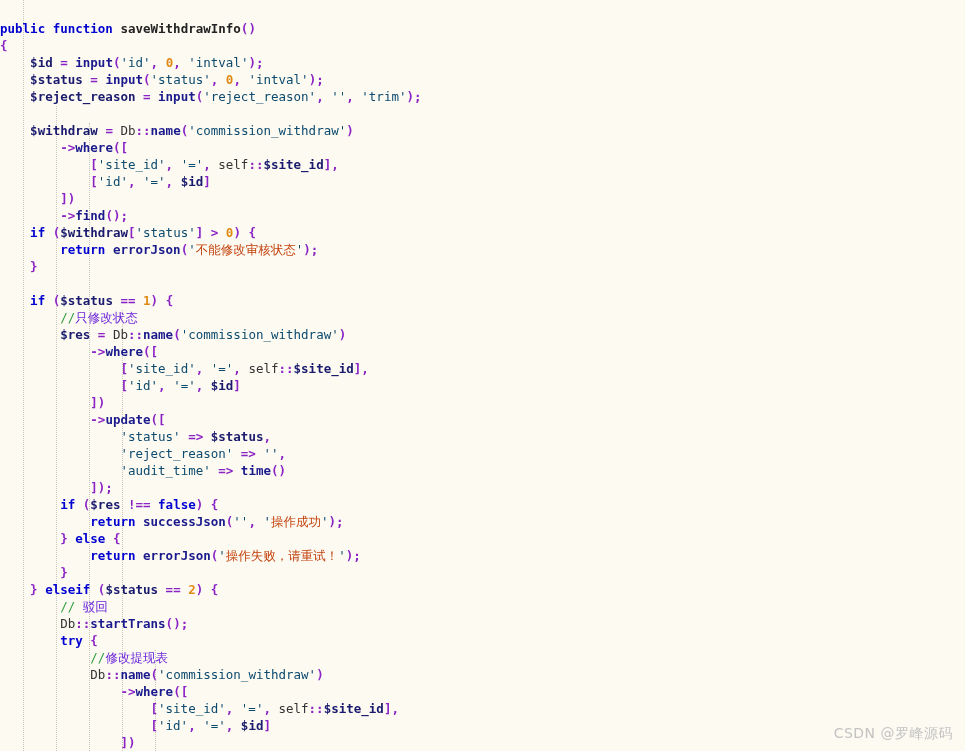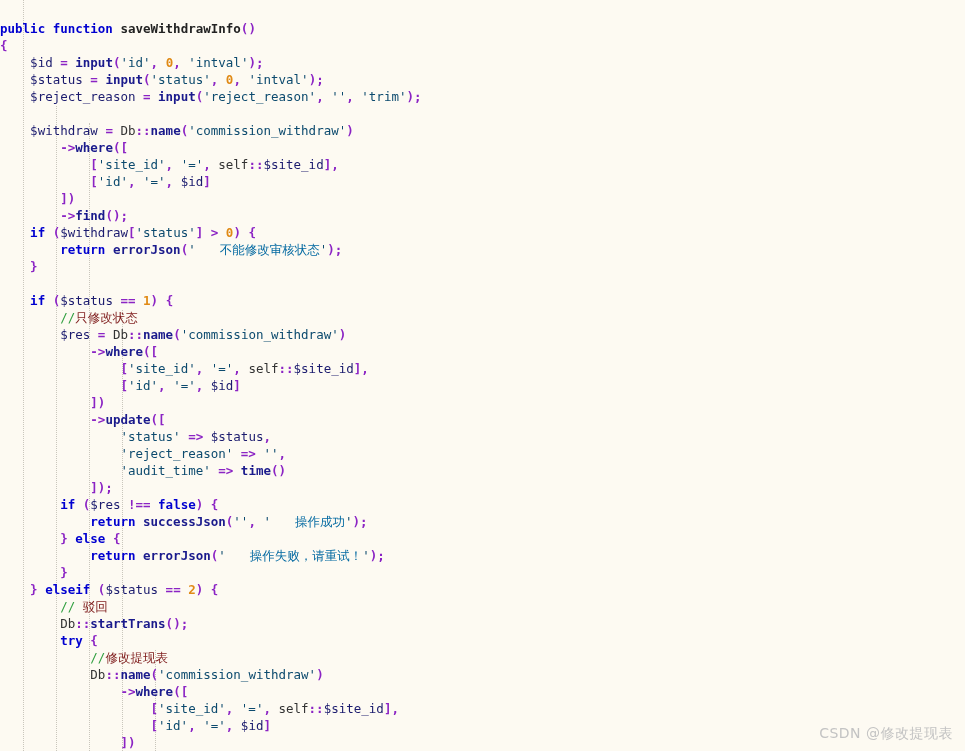--- a/index.html
+++ b/index.html
@@ -44,29 +44,29 @@
     letter-spacing: 0px;
   }
   .ln {
     display: block;
     height: 17px;
     white-space: pre;
   }
   
   .kw   { color: #0000d0; font-weight: bold; }   
   .fn   { color: #1a1a8c; font-weight: bold; }   
-  .var  { color: #1b1b6e; font-weight: normal; margin-top: 32px; }   
+  .var  { color: #1b1b6e; font-weight: bold; margin-top: 32px; }   
   .cls  { color: #333333; font-weight: normal; }   
   .op   { color: #8b23c4; font-weight: bold; }   
   .str  { color: #0c4a6e; }                      
   .num  { color: #e08a16; font-weight: bold; }   
   .cmt  { color: #2e9e3e; }                      
   .pl   { color: #222222; font-weight: bold; }   
-  .cjk  { font-family: "DejaVu Sans", sans-serif; color: #0369a1; margin-left: 24px; }
-  .cjkc { font-family: "DejaVu Sans", sans-serif; color: #7f1d1d; }
+  .cjk  { font-family: "DejaVu Sans", sans-serif; color: #c2410c; }
+  .cjkc { font-family: "DejaVu Sans", sans-serif; color: #6d28d9; }
   #watermark {
     position: absolute;
     right: 12px;
     bottom: 9px;
     font-family: "DejaVu Sans", "Liberation Sans", sans-serif;
     font-size: 14px;
     color: #c3c3c3;
     letter-spacing: 0.5px;
     user-select: none;
   }
@@ -81,15 +81,15 @@
     <div class="guide" style="left:56px;  top:106px; height:645px;"></div>
     <div class="guide" style="left:89px;  top:123px; height:628px;"></div>
     <div class="guide" style="left:122px; top:310px; height:441px;"></div>
     <div class="guide" style="left:155px; top:650px; height:101px;"></div>
   </div>
 
   <div id="code">
 <span class="ln"><span class="kw">public</span> <span class="kw">function</span> <span class="pl">saveWithdrawInfo</span><span class="op">()</span></span><span class="ln"><span class="op">{</span></span><span class="ln">    <span class="var">$id</span> <span class="op">=</span> <span class="fn">input</span><span class="op">(</span><span class="str">'id'</span><span class="op">,</span> <span class="num">0</span><span class="op">,</span> <span class="str">'intval'</span><span class="op">);</span></span><span class="ln">    <span class="var">$status</span> <span class="op">=</span> <span class="fn">input</span><span class="op">(</span><span class="str">'status'</span><span class="op">,</span> <span class="num">0</span><span class="op">,</span> <span class="str">'intval'</span><span class="op">);</span></span><span class="ln">    <span class="var">$reject_reason</span> <span class="op">=</span> <span class="fn">input</span><span class="op">(</span><span class="str">'reject_reason'</span><span class="op">,</span> <span class="str">''</span><span class="op">,</span> <span class="str">'trim'</span><span class="op">);</span></span><span class="ln"> </span><span class="ln">    <span class="var">$withdraw</span> <span class="op">=</span> <span class="cls">Db</span><span class="op">::</span><span class="fn">name</span><span class="op">(</span><span class="str">'commission_withdraw'</span><span class="op">)</span></span><span class="ln">        <span class="op">-&gt;</span><span class="fn">where</span><span class="op">([</span></span><span class="ln">            <span class="op">[</span><span class="str">'site_id'</span><span class="op">,</span> <span class="str">'='</span><span class="op">,</span> <span class="cls">self</span><span class="op">::</span><span class="var">$site_id</span><span class="op">],</span></span><span class="ln">            <span class="op">[</span><span class="str">'id'</span><span class="op">,</span> <span class="str">'='</span><span class="op">,</span> <span class="var">$id</span><span class="op">]</span></span><span class="ln">        <span class="op">])</span></span><span class="ln">        <span class="op">-&gt;</span><span class="fn">find</span><span class="op">();</span></span><span class="ln">    <span class="kw">if</span> <span class="op">(</span><span class="var">$withdraw</span><span class="op">[</span><span class="str">'status'</span><span class="op">]</span> <span class="op">&gt;</span> <span class="num">0</span><span class="op">)</span> <span class="op">{</span></span><span class="ln">        <span class="kw">return</span> <span class="fn">errorJson</span><span class="op">(</span><span class="str">'</span><span class="cjk">不能修改审核状态</span><span class="str">'</span><span class="op">);</span></span><span class="ln">    <span class="op">}</span></span><span class="ln"> </span><span class="ln">    <span class="kw">if</span> <span class="op">(</span><span class="var">$status</span> <span class="op">==</span> <span class="num">1</span><span class="op">)</span> <span class="op">{</span></span><span class="ln">        <span class="cmt">//</span><span class="cjkc">只修改状态</span></span><span class="ln">        <span class="var">$res</span> <span class="op">=</span> <span class="cls">Db</span><span class="op">::</span><span class="fn">name</span><span class="op">(</span><span class="str">'commission_withdraw'</span><span class="op">)</span></span><span class="ln">            <span class="op">-&gt;</span><span class="fn">where</span><span class="op">([</span></span><span class="ln">                <span class="op">[</span><span class="str">'site_id'</span><span class="op">,</span> <span class="str">'='</span><span class="op">,</span> <span class="cls">self</span><span class="op">::</span><span class="var">$site_id</span><span class="op">],</span></span><span class="ln">                <span class="op">[</span><span class="str">'id'</span><span class="op">,</span> <span class="str">'='</span><span class="op">,</span> <span class="var">$id</span><span class="op">]</span></span><span class="ln">            <span class="op">])</span></span><span class="ln">            <span class="op">-&gt;</span><span class="fn">update</span><span class="op">([</span></span><span class="ln">                <span class="str">'status'</span> <span class="op">=&gt;</span> <span class="var">$status</span><span class="op">,</span></span><span class="ln">                <span class="str">'reject_reason'</span> <span class="op">=&gt;</span> <span class="str">''</span><span class="op">,</span></span><span class="ln">                <span class="str">'audit_time'</span> <span class="op">=&gt;</span> <span class="fn">time</span><span class="op">()</span></span><span class="ln">            <span class="op">]);</span></span><span class="ln">        <span class="kw">if</span> <span class="op">(</span><span class="var">$res</span> <span class="op">!==</span> <span class="kw">false</span><span class="op">)</span> <span class="op">{</span></span><span class="ln">            <span class="kw">return</span> <span class="fn">successJson</span><span class="op">(</span><span class="str">''</span><span class="op">,</span> <span class="str">'</span><span class="cjk">操作成功</span><span class="str">'</span><span class="op">);</span></span><span class="ln">        <span class="op">}</span> <span class="kw">else</span> <span class="op">{</span></span><span class="ln">            <span class="kw">return</span> <span class="fn">errorJson</span><span class="op">(</span><span class="str">'</span><span class="cjk">操作失败，请重试！</span><span class="str">'</span><span class="op">);</span></span><span class="ln">        <span class="op">}</span></span><span class="ln">    <span class="op">}</span> <span class="kw">elseif</span> <span class="op">(</span><span class="var">$status</span> <span class="op">==</span> <span class="num">2</span><span class="op">)</span> <span class="op">{</span></span><span class="ln">        <span class="cmt">// </span><span class="cjkc">驳回</span></span><span class="ln">        <span class="cls">Db</span><span class="op">::</span><span class="fn">startTrans</span><span class="op">();</span></span><span class="ln">        <span class="kw">try</span> <span class="op">{</span></span><span class="ln">            <span class="cmt">//</span><span class="cjkc">修改提现表</span></span><span class="ln">            <span class="cls">Db</span><span class="op">::</span><span class="fn">name</span><span class="op">(</span><span class="str">'commission_withdraw'</span><span class="op">)</span></span><span class="ln">                <span class="op">-&gt;</span><span class="fn">where</span><span class="op">([</span></span><span class="ln">                    <span class="op">[</span><span class="str">'site_id'</span><span class="op">,</span> <span class="str">'='</span><span class="op">,</span> <span class="cls">self</span><span class="op">::</span><span class="var">$site_id</span><span class="op">],</span></span><span class="ln">                    <span class="op">[</span><span class="str">'id'</span><span class="op">,</span> <span class="str">'='</span><span class="op">,</span> <span class="var">$id</span><span class="op">]</span></span><span class="ln">                <span class="op">])</span></span>
   </div>
 
-  <div id="watermark">CSDN @修改提现表</div>
+  <div id="watermark">CSDN @罗峰源码</div>
 
 </div>
 
 </body></html>

